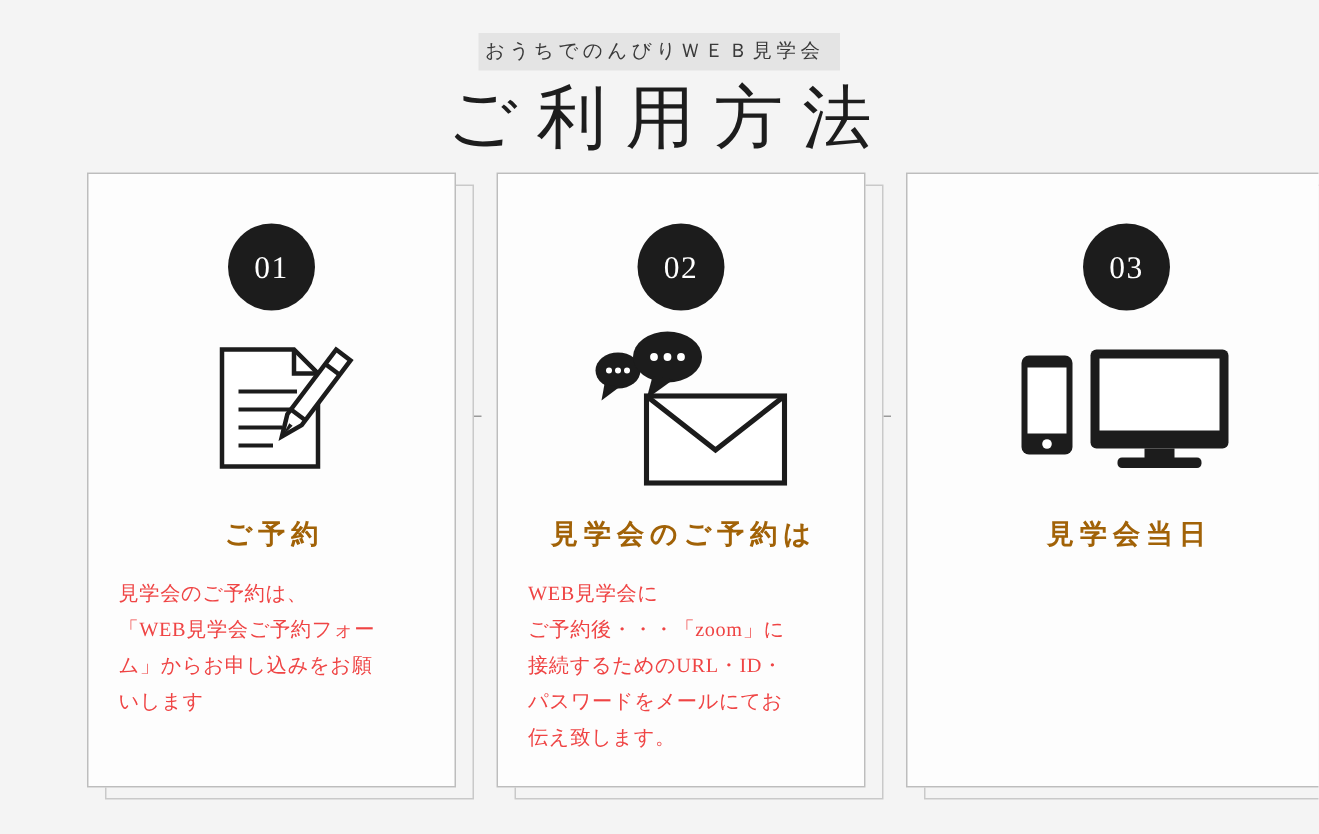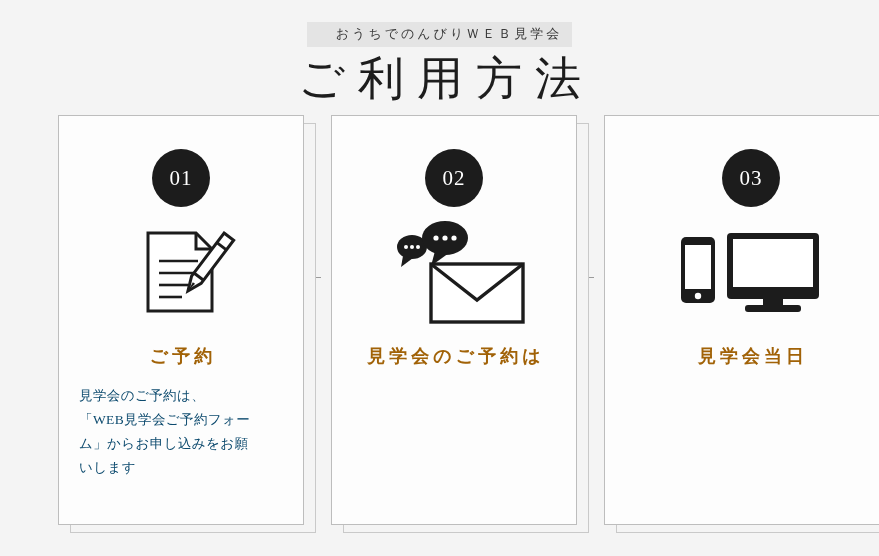--- a/index.html
+++ b/index.html
@@ -29,21 +29,21 @@
     left: 0;
     width: 100%;
     text-align: center;
   }
   .eyebrow {
     display: inline-block;
     background: #e4e4e4;
     color: #3a3a3a;
     font-size: 13px;
     letter-spacing: 3px;
-    padding: 3px 10px 4px 29px;
+    padding: 3px 10px 4px 4px;
     font-family: "Liberation Serif", "DejaVu Serif", serif;
   }
   .main-title {
     position: absolute;
     top: 48px;
     left: 0;
     width: 100%;
     text-align: center;
     font-size: 46px;
     letter-spacing: 13px;
@@ -146,21 +146,21 @@
     font-family: "Liberation Serif", "DejaVu Serif", serif;
   }
 
   .card-body {
     position: absolute;
     top: 268px;
     left: 20px;
     width: 208px;
     font-size: 13.5px;
     line-height: 1.78;
-    color: #0c4a6e;
+    color: #ef4444;
     letter-spacing: 0.4px;
     white-space: pre-line;
     font-family: "Liberation Serif", "DejaVu Serif", serif;
   }
   .card-body.small {
     font-size: 12.5px;
     line-height: 1.74;
   }
 
   svg { display: block; }
@@ -237,20 +237,25 @@
               <circle cx="75" cy="22" r="2.6"></circle>
             </g>
 
             <g>
               <rect x="52" y="48" width="92" height="58" fill="#ffffff" stroke="#1c1c1c" stroke-width="3.4"></rect>
               <path d="M52 48 L98 84 L144 48" fill="none" stroke="#1c1c1c" stroke-width="3.4"></path>
             </g>
           </svg>
         </div>
         <div class="card-title">見学会のご予約は</div>
+        <div class="card-body">WEB見学会に
+ご予約後・・・「zoom」に
+接続するためのURL・ID・
+パスワードをメールにてお
+伝え致します。</div>
       </div>
     </div>
 
     <div class="card-slot s3">
       <div class="card-shadow"></div>
       <div class="card">
         <div class="badge">03</div>
         <div class="art">
           <svg width="160" height="100" viewBox="0 0 160 100" aria-hidden="true">
 

